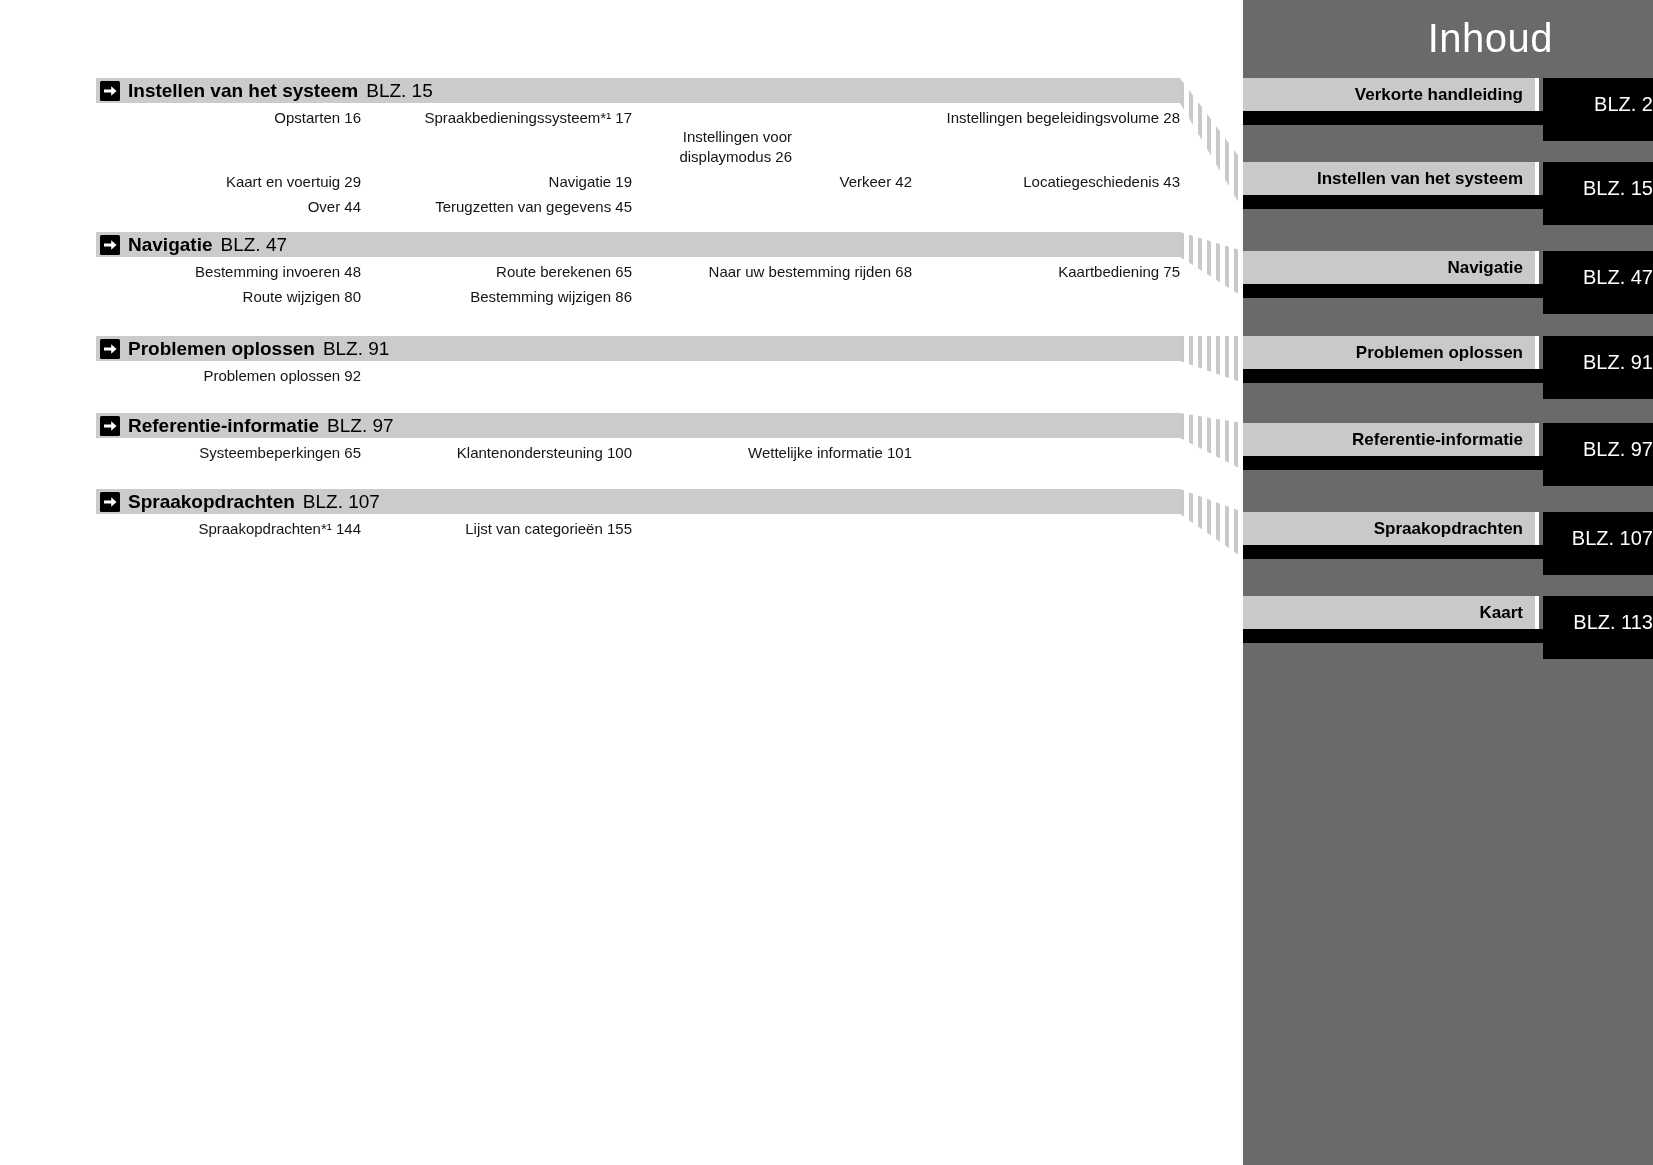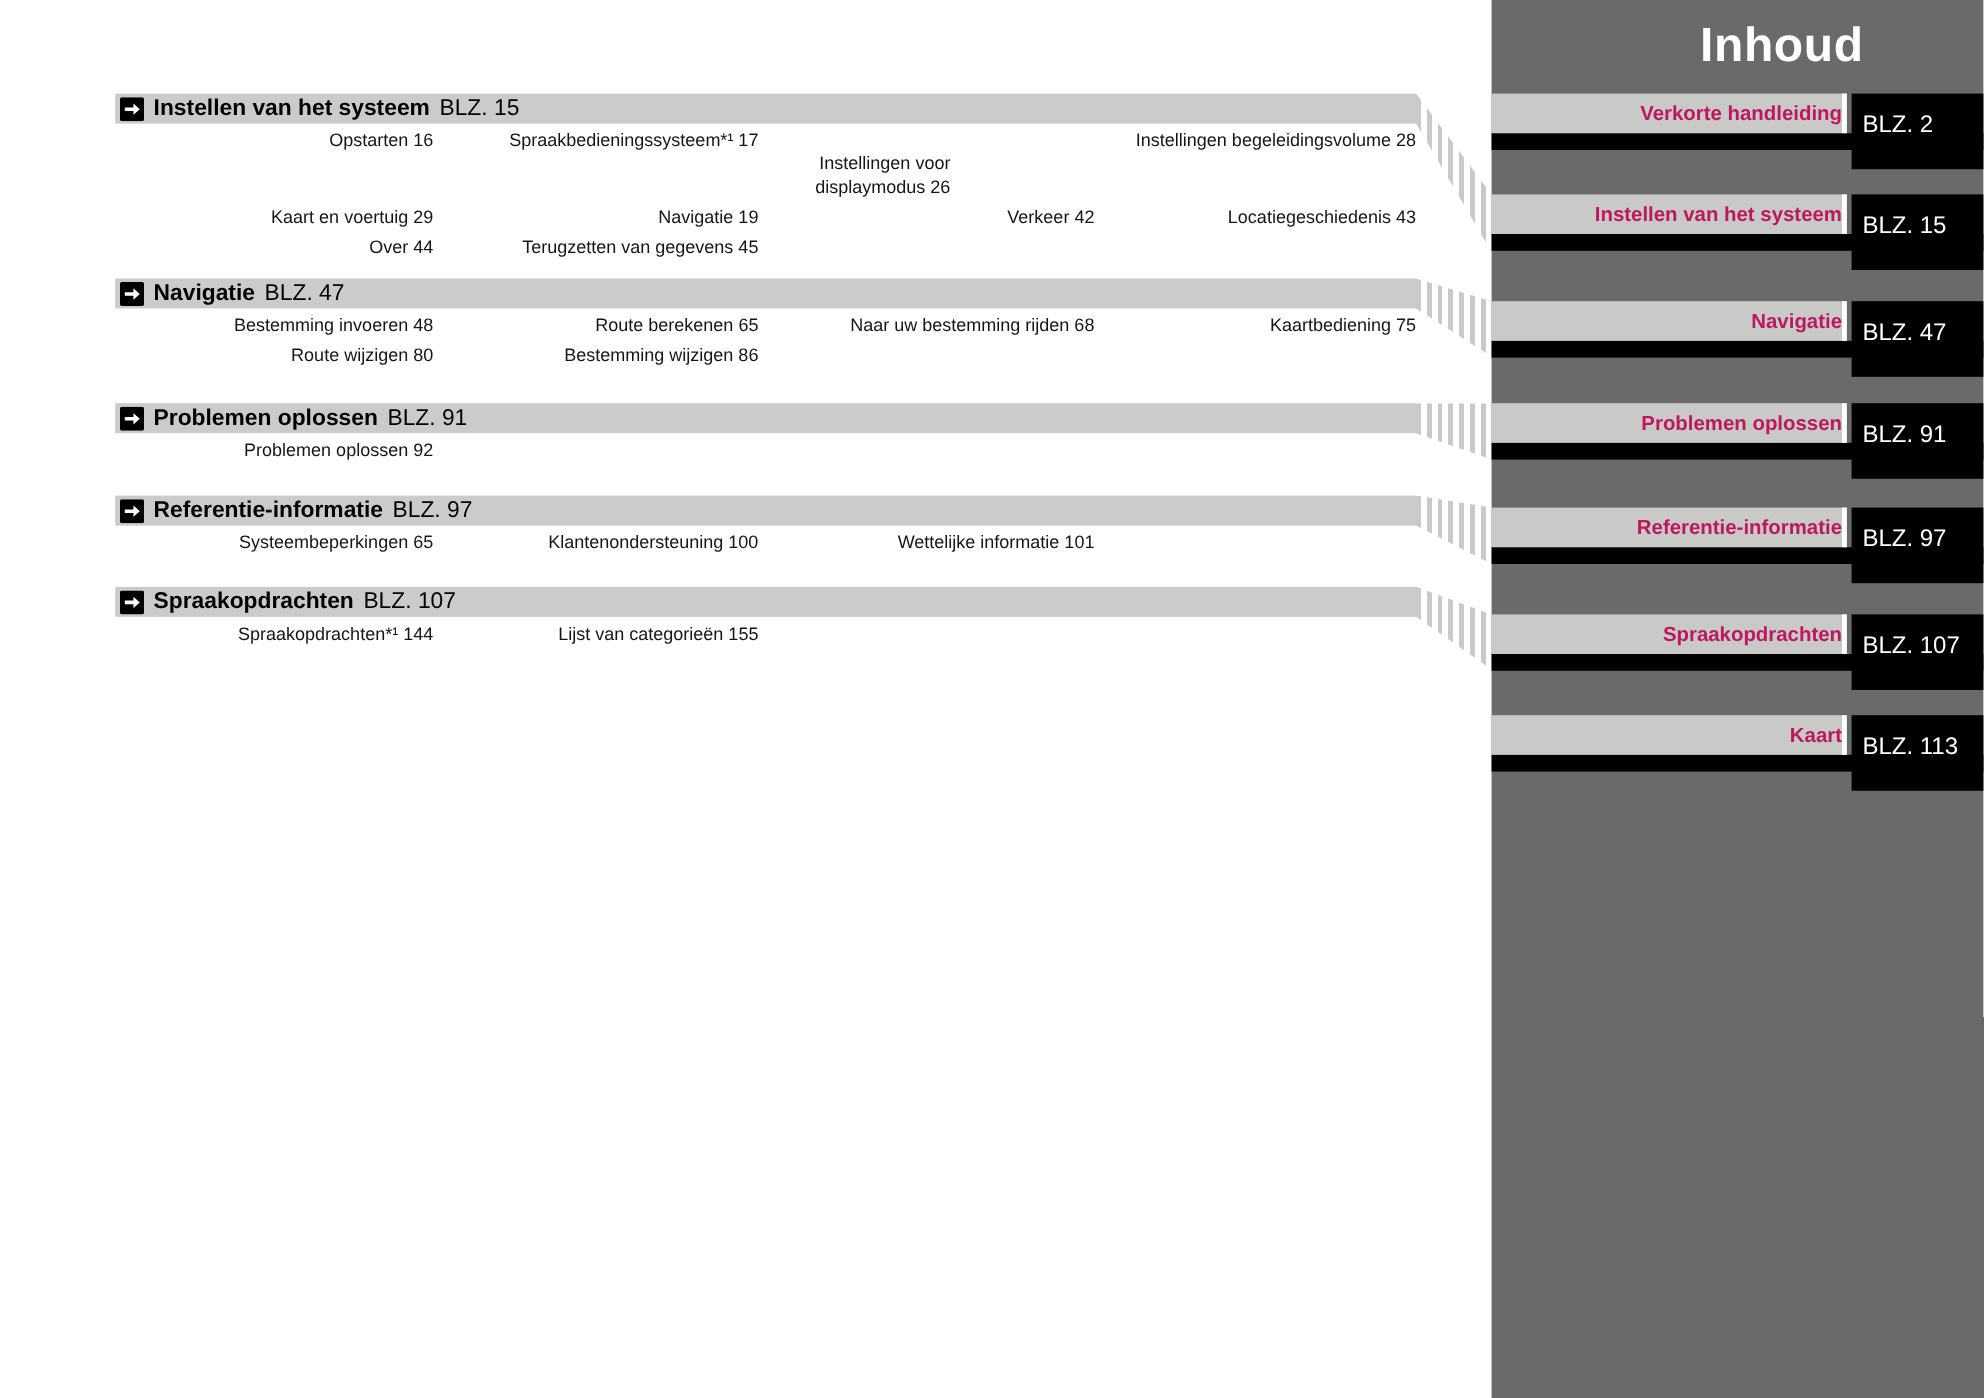--- a/index.html
+++ b/index.html
@@ -23,29 +23,29 @@
           background:repeating-linear-gradient(90deg,#c9c9c9 0 4px,#ffffff 4px 9px); }
   .fold1 { top:78px;  height:132px; clip-path:polygon(0 0,63px 84px,63px 132px,0 25px); }
   .fold2 { top:232px; height:65px;  clip-path:polygon(0 0,63px 19px,63px 65px,0 25px); }
   .fold3 { top:336px; height:47px;  clip-path:polygon(0 0,63px 0,63px 47px,0 25px); }
   .fold4 { top:413px; height:57px;  clip-path:polygon(0 0,63px 10px,63px 57px,0 25px); }
   .fold5 { top:489px; height:69px;  clip-path:polygon(0 0,63px 23px,63px 69px,0 25px); }
 
   
   #sidebar { position:absolute; left:1243px; top:0; width:410px; height:1165px; background:#6a6a6a; }
   #sidebar-title { position:absolute; top:16px; right:100px; color:#fff;
-                   font-size:40px; font-weight:bold; letter-spacing:0.5px; }
+                   font-size:40px; font-weight:normal; letter-spacing:0.5px; }
   .tab { position:absolute; left:0; width:410px; height:47px; }
   .tab-strip { position:absolute; left:0; top:33px; width:410px; height:14px; background:#000; }
   .tab-label { position:absolute; left:0; top:0; width:296px; height:33px; background:#c9c9c9;
-               border-right:4px solid #fff; font-size:17px; font-weight:bold; color:#be185d;
-               text-align:right; line-height:33px; white-space:nowrap; }
+               border-right:4px solid #fff; font-size:17px; font-weight:bold; color:#000000;
+               text-align:right; line-height:33px; padding-right:12px; white-space:nowrap; }
   .tab-page { position:absolute; right:0; top:0; width:110px; height:63px; background:#000;
               color:#fff; font-size:20px; line-height:47px; padding-left:9px;
-              padding-top:3px; white-space:nowrap; }
+              padding-top:3px; white-space:nowrap;text-align:right; }
   .t0{top:78px}.t1{top:162px}.t2{top:251px}.t3{top:336px}.t4{top:423px}.t5{top:512px}.t6{top:596px}
   .s0{top:78px}.s1{top:232px}.s2{top:336px}.s3{top:413px}.s4{top:489px}
 </style>
 </head>
 <body>
 
 <div id="page">
 
   <div class="section s0">
     <div class="sec-header">

